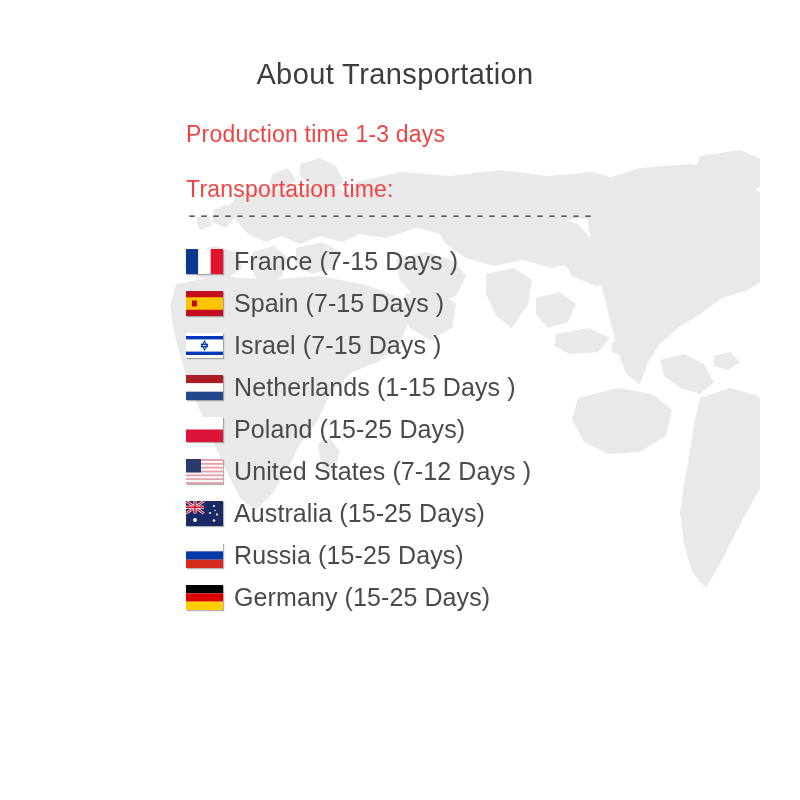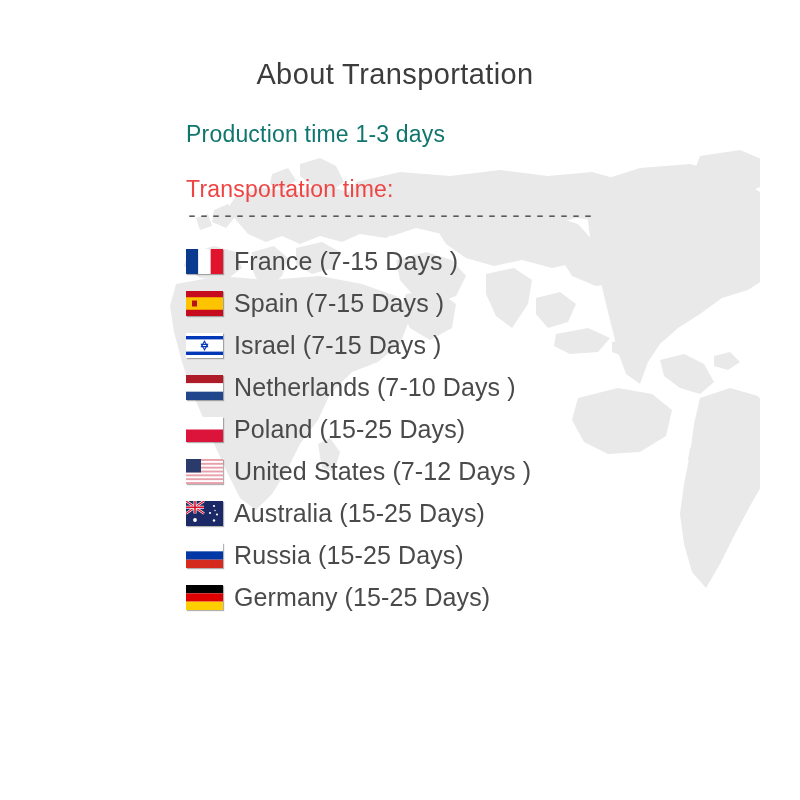--- a/index.html
+++ b/index.html
@@ -48,21 +48,21 @@
     color: #3c3c3c;
     white-space: nowrap;
   }
 
   #production-line {
     position: absolute;
     left: 186px;
     top: 121px;
     font-size: 23px;
     font-weight: 300;
-    color: #0f766e;
+    color: #ef4444;
     letter-spacing: 0.2px;
     white-space: nowrap;
   }
 
   #transport-label {
     position: absolute;
     left: 186px;
     top: 176px;
     font-size: 23px;
     font-weight: 300;
@@ -257,21 +257,21 @@
       <div class="country-row">
         <span class="flag-slot">
           <span class="flag">
             <svg viewBox="0 0 37 25">
                 <rect x="0" y="0" width="37" height="8.33" fill="#ae1c28"></rect>
                 <rect x="0" y="8.33" width="37" height="8.34" fill="#ffffff"></rect>
                 <rect x="0" y="16.67" width="37" height="8.33" fill="#21468b"></rect>
               </svg>
           </span>
         </span>
-        <span class="country-text">Netherlands (7-10 Days )</span>
+        <span class="country-text">Netherlands (1-15 Days )</span>
       </div>
 
       <div class="country-row">
         <span class="flag-slot">
           <span class="flag">
             <svg viewBox="0 0 37 25">
                 <rect x="0" y="0" width="37" height="12.5" fill="#ffffff"></rect>
                 <rect x="0" y="12.5" width="37" height="12.5" fill="#dc143c"></rect>
               </svg>
           </span>

